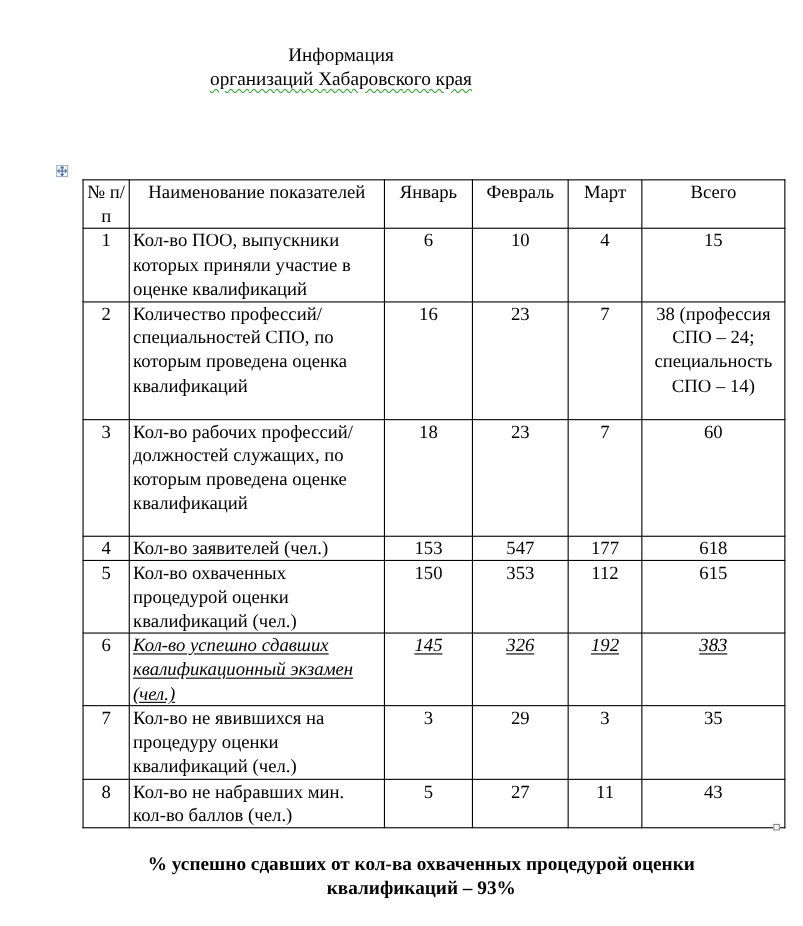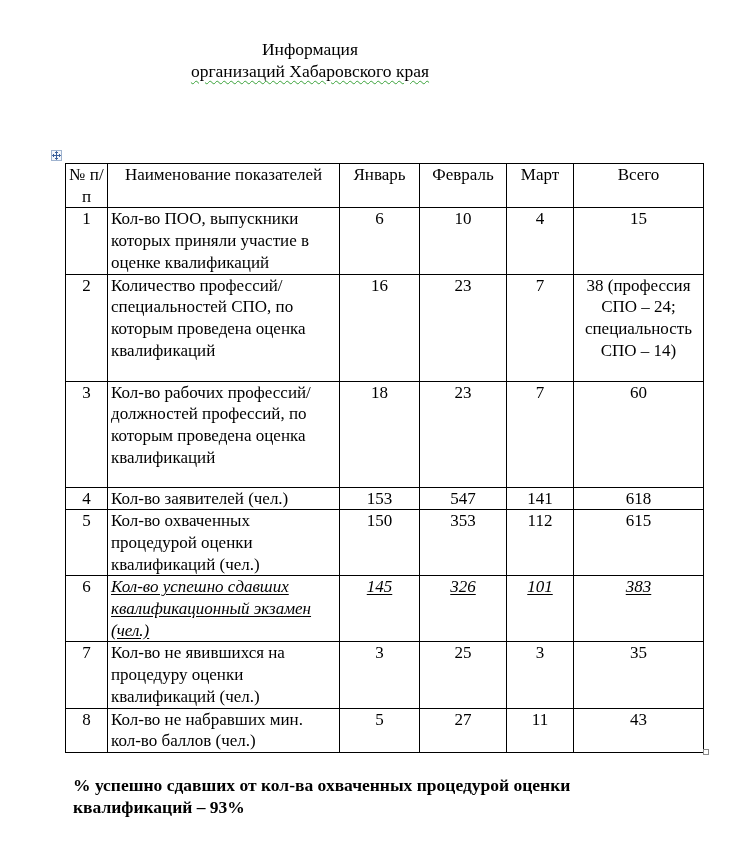--- a/index.html
+++ b/index.html
@@ -23,21 +23,21 @@
     position: absolute; left: 51px; top: 150px; width: 11px; height: 11px;
     border: 1px solid #9fb3cf; background: #f4f7fb; box-sizing: border-box;
     display: flex; align-items: center; justify-content: center;
   }
   .move-handle svg { display: block; }
   .resize-handle {
     position: absolute; left: 703px; top: 749px; width: 6px; height: 6px;
     border: 1px solid #8a8a8a; background: #fff; box-sizing: border-box;
   }
   table.data {
-    position: absolute; left: 65px; top: 163px;
+    position: absolute; left: 75px; top: 163px;
     border-collapse: collapse; table-layout: fixed;
     font-size: 17px; line-height: 21.7px;
   }
   table.data td, table.data th {
     border: 1.5px solid #000; vertical-align: top;
     padding: 0 3px; font-weight: normal;
   }
   table.data th { text-align: center; }
   .c-num { text-align: center; }
   .c-name { text-align: left; margin-top: 44px; }
@@ -47,21 +47,21 @@
   .row-h1 { height: 62px; }
   .row-h2 { height: 107px; }
   .row-h3 { height: 106px; }
   .row-h4 { height: 19px; }
   .row-h5 { height: 63px; }
   .row-h6 { height: 63px; }
   .row-h7 { height: 64px; }
   .row-h8 { height: 41px; }
   .summary {
     position: absolute; left: 73px; top: 774px; width: 620px;
-    font-weight: bold; font-size: 17.5px; line-height: 22px;
+    font-weight: bold; font-size: 17.5px; line-height: 22px; text-align: center;
   }
 </style>
 </head>
 <body>
 
 <div class="title-block">
   <div>Информация</div>
   <div><span class="squiggle">организаций Хабаровского края</span></div>
 </div>
 
@@ -101,55 +101,55 @@
   <tr class="row-h2">
     <td class="c-num">2</td>
     <td class="c-name">Количество профессий/специальностей СПО, по которым проведена оценка квалификаций</td>
     <td class="c-val">16</td>
     <td class="c-val">23</td>
     <td class="c-val">7</td>
     <td class="c-val">38 (профессия СПО – 24; специальность СПО – 14)</td>
   </tr>
   <tr class="row-h3">
     <td class="c-num">3</td>
-    <td class="c-name">Кол-во рабочих профессий/должностей профессий, по которым проведена оценка квалификаций</td>
+    <td class="c-name">Кол-во рабочих профессий/должностей служащих, по которым проведена оценке квалификаций</td>
     <td class="c-val">18</td>
     <td class="c-val">23</td>
     <td class="c-val">7</td>
     <td class="c-val">60</td>
   </tr>
   <tr class="row-h4">
     <td class="c-num">4</td>
     <td class="c-name">Кол-во заявителей (чел.)</td>
     <td class="c-val">153</td>
     <td class="c-val">547</td>
-    <td class="c-val">141</td>
+    <td class="c-val">177</td>
     <td class="c-val">618</td>
   </tr>
   <tr class="row-h5">
     <td class="c-num">5</td>
     <td class="c-name">Кол-во охваченных процедурой оценки квалификаций (чел.)</td>
     <td class="c-val">150</td>
     <td class="c-val">353</td>
     <td class="c-val">112</td>
     <td class="c-val">615</td>
   </tr>
   <tr class="row-h6">
     <td class="c-num">6</td>
     <td class="c-name"><span class="u">Кол-во успешно сдавших квалификационный экзамен (чел.)</span></td>
     <td class="c-val"><span class="u">145</span></td>
     <td class="c-val"><span class="u">326</span></td>
-    <td class="c-val"><span class="u">101</span></td>
+    <td class="c-val"><span class="u">192</span></td>
     <td class="c-val"><span class="u">383</span></td>
   </tr>
   <tr class="row-h7">
     <td class="c-num">7</td>
     <td class="c-name">Кол-во не явившихся на процедуру оценки квалификаций (чел.)</td>
     <td class="c-val">3</td>
-    <td class="c-val">25</td>
+    <td class="c-val">29</td>
     <td class="c-val">3</td>
     <td class="c-val">35</td>
   </tr>
   <tr class="row-h8">
     <td class="c-num">8</td>
     <td class="c-name">Кол-во не набравших мин. кол-во баллов (чел.)</td>
     <td class="c-val">5</td>
     <td class="c-val">27</td>
     <td class="c-val">11</td>
     <td class="c-val">43</td>

